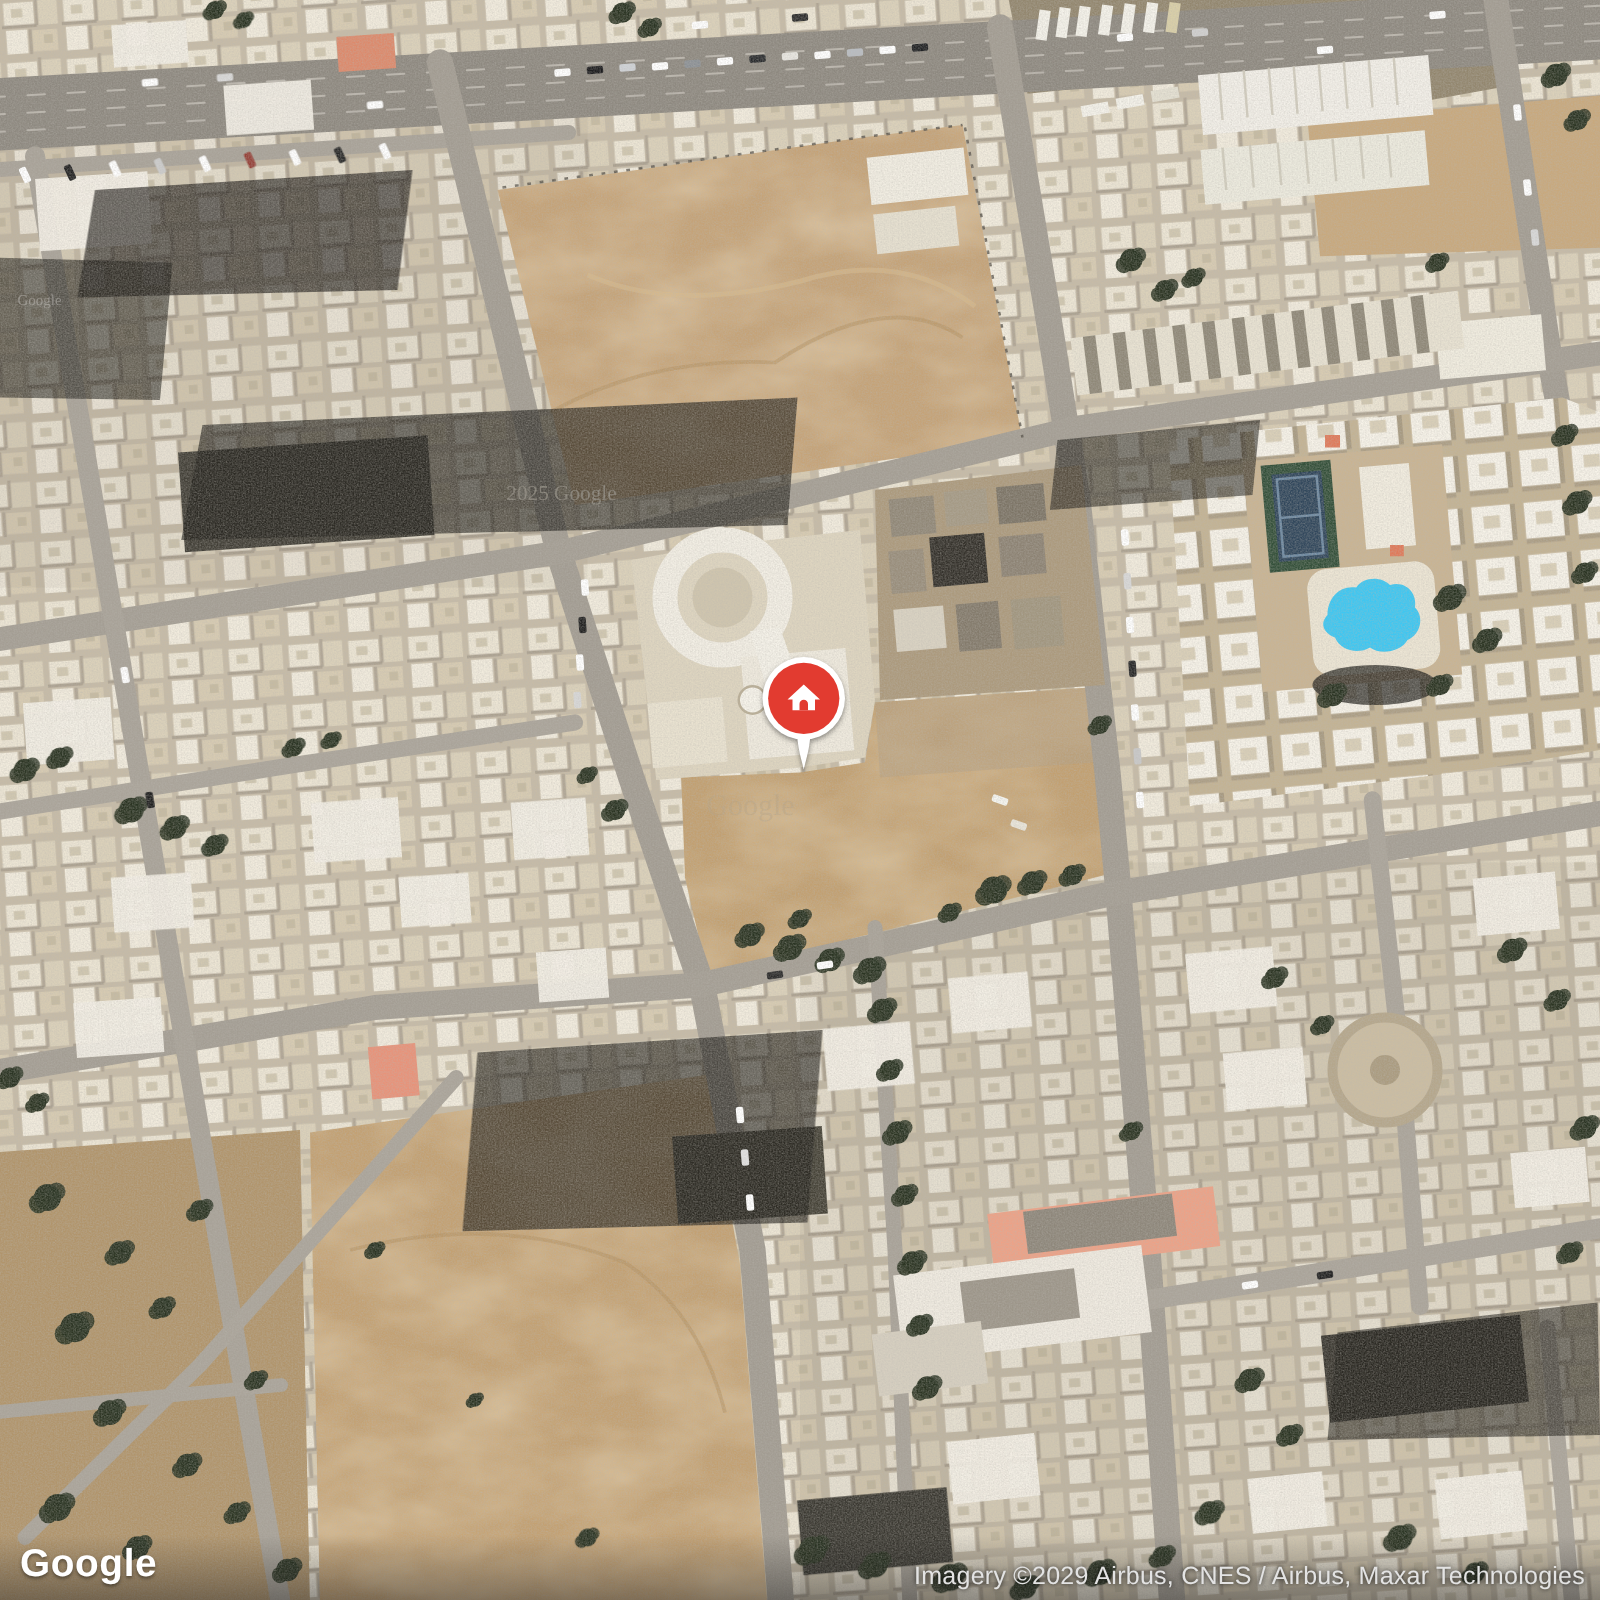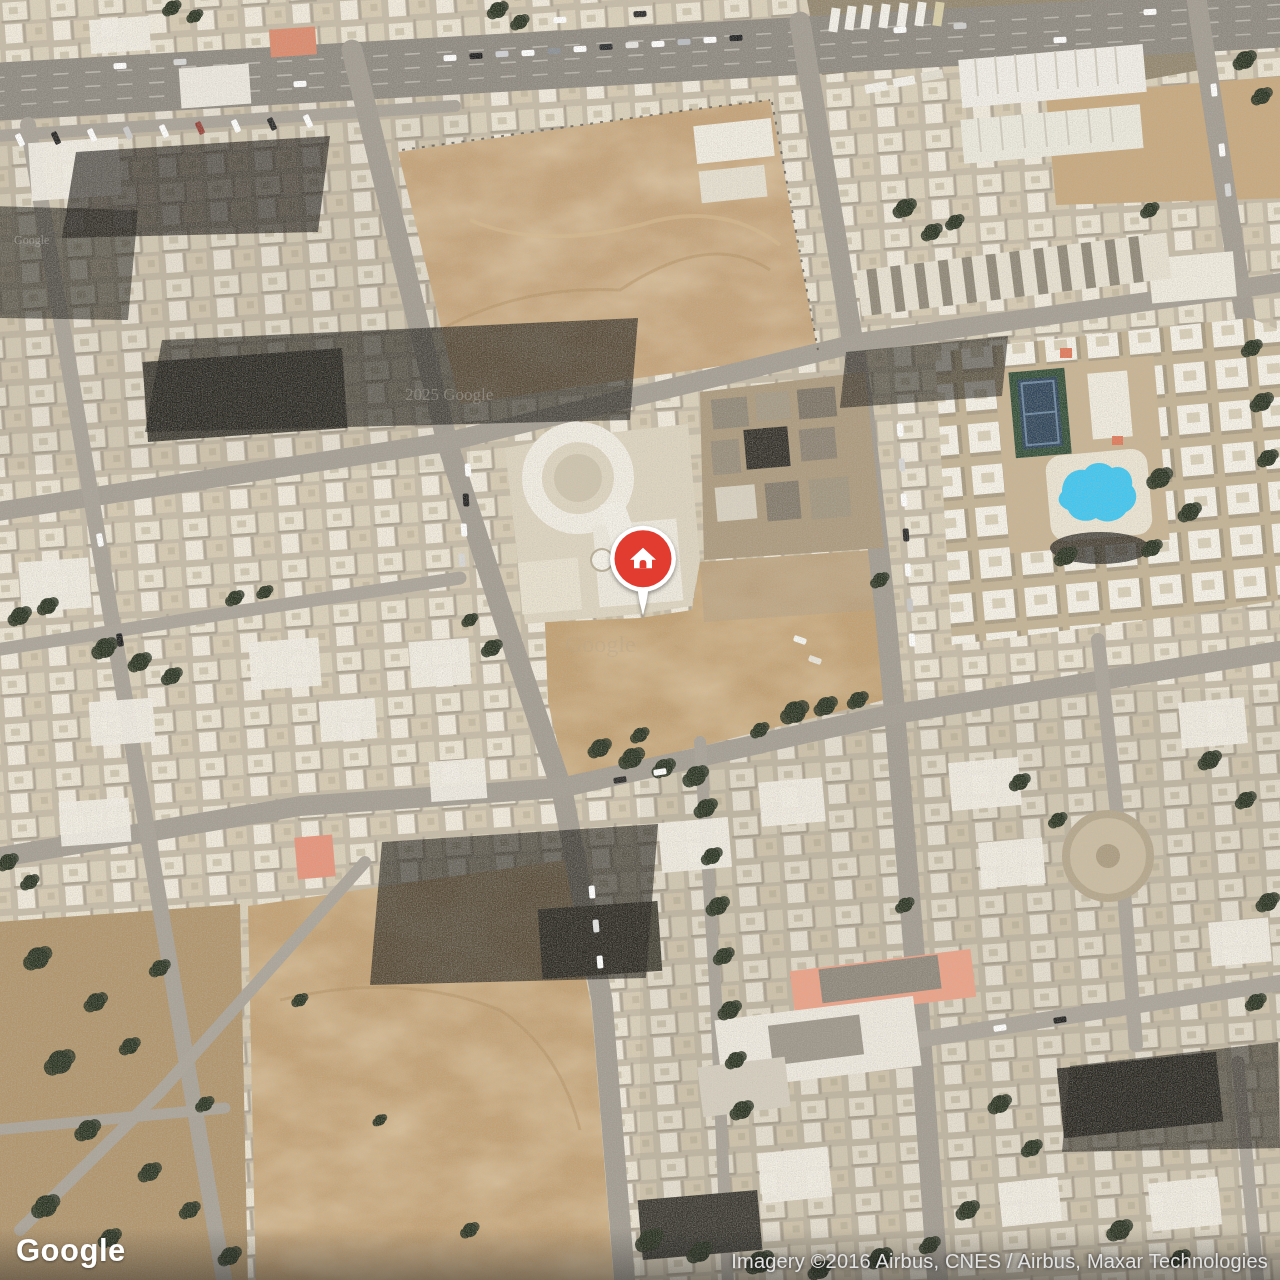--- a/index.html
+++ b/index.html
@@ -417,15 +417,15 @@
       <path d="M0,-11 L13,1 L9,1 L9,9.5 L-9,9.5 L-9,1 L-13,1 Z"></path>
     </g>
     <path d="M-3.4,9.5 L-3.4,4.6 A3.4,3.4 0 0 1 3.4,4.6 L3.4,9.5 Z" fill="#e23b30"></path>
   </svg>
 </div>
 
 <div class="scrim"></div>
 
 <div class="google-logo">Google</div>
 
-<div class="attribution">Imagery ©2016 Airbus, CNES / Airbus, Maxar Technologies</div>
+<div class="attribution">Imagery ©2029 Airbus, CNES / Airbus, Maxar Technologies</div>
 
 </div>
 
 </body></html>

